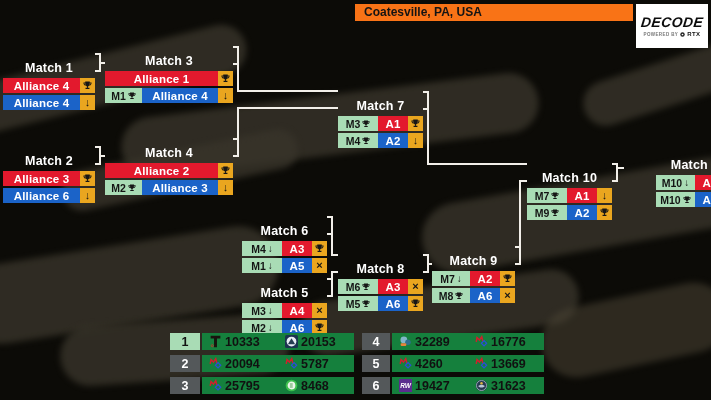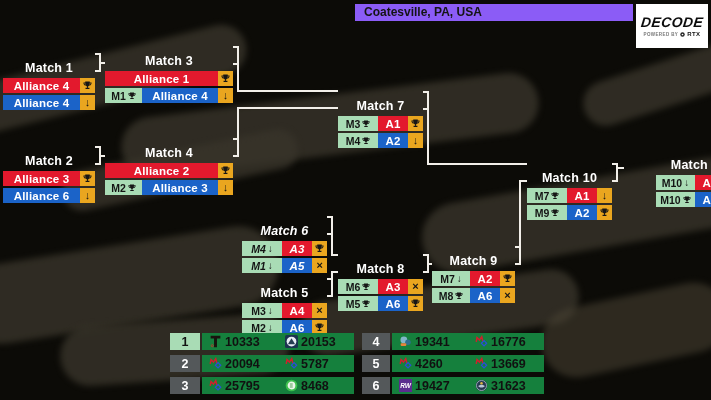--- a/index.html
+++ b/index.html
@@ -24,21 +24,21 @@
   .mini-icon{display:flex;align-items:center;}
   .result svg{width:9px;height:9px;}
   .src svg{width:8px;height:8px;}
   .i-down{font-weight:bold;font-size:11px;line-height:1;color:#161616;}
   .i-x{font-weight:bold;font-size:11px;line-height:1;color:#161616;}
   .src .i-down{font-size:10px;}
 
   
   .hdr{position:absolute;left:355px;top:4px;width:278px;z-index:3;}
   .hdr-title{background:#fff;color:#111;font-size:16.5px;font-weight:bold;height:27px;line-height:28px;padding-left:9px;}
-  .hdr-loc{background:#8b5cf6;color:#141414;font-size:12px;font-weight:bold;height:17px;line-height:17px;padding-left:9px;}
+  .hdr-loc{background:#f97316;color:#141414;font-size:12px;font-weight:bold;height:17px;line-height:17px;padding-left:9px;}
   .logo-box{position:absolute;left:636px;top:4px;width:72px;height:44px;background:#fff;z-index:3;
             display:flex;flex-direction:column;align-items:center;justify-content:center;gap:2px;}
   .logo-text{font-size:14px;font-weight:bold;font-style:italic;letter-spacing:.4px;color:#0d0d0d;transform:skewX(-6deg);line-height:1;}
   .powered{font-size:4.5px;color:#777;display:flex;gap:2px;align-items:center;font-weight:bold;letter-spacing:.4px;}
   .powered .rtx{color:#111;font-size:6px;}
   .powered svg{width:5px;height:5px;}
 
   
   .stable{position:absolute;top:333px;z-index:3;}
   #table-left{left:170px;}
@@ -190,21 +190,21 @@
           </span>
         </span>
         <span class="cell main blue">A6</span>
         <span class="cell result">
           <svg viewBox="0 0 20 20">
             <path fill="#161616" d="M5 1h10v2.2h4v1c0 3.3-2.1 5.5-5.2 6a5.6 5.6 0 0 1-2.8 2.3V15h3.3v2.6H5.7V15H9v-2.5A5.6 5.6 0 0 1 6.2 10.2C3.1 9.7 1 7.5 1 4.2v-1h4V1zm-1.9 4.1c.2 1.7 1.2 2.9 2.8 3.4-.5-1-.8-2.2-.9-3.4H3.1zm13.8 0h-1.9c-.1 1.2-.4 2.4-.9 3.4 1.6-.5 2.6-1.7 2.8-3.4z"></path>
           </svg>
         </span>
       </div>
     </div>
-  <div class="match" style="left:242px;top:192px;width:85px;font-style:italic;--srcw:40px;">
+  <div class="match" style="left:242px;top:192px;width:85px;--srcw:40px;">
       <div class="match-title">Match 6</div>
       <div class="mrow">
         <span class="cell src">
           <span>M4</span>
           <span class="mini-icon">
             <span class="i-down">↓</span>
           </span>
         </span>
         <span class="cell main red">A3</span>
         <span class="cell result">
@@ -465,21 +465,21 @@
         <div class="rank">4</div>
         <div class="teams">
           <span class="team">
             <span class="mini-icon">
               <svg viewBox="0 0 16 16">
                 <circle cx="6" cy="6" r="4.2" fill="#7fb6c9"></circle>
                 <circle cx="11" cy="9" r="3.4" fill="#2e6f8e"></circle>
                 <rect x="2" y="10" width="7" height="3.4" rx="1" fill="#e8833a"></rect>
               </svg>
             </span>
-            <span>19341</span>
+            <span>32289</span>
           </span>
           <span class="team">
             <span class="mini-icon">
               <svg viewBox="0 0 16 16">
                 <path d="M1.5 8.5 2.5 3l3 3.2L8.3 2l1.4 5.5" fill="none" stroke="#d21f2c" stroke-width="1.8"></path>
                 <rect x="8.8" y="7.8" width="4.6" height="4.6" transform="rotate(45 11.1 10.1)" fill="none" stroke="#2b4fd8" stroke-width="1.5"></rect>
               </svg>
             </span>
             <span>16776</span>
           </span>

